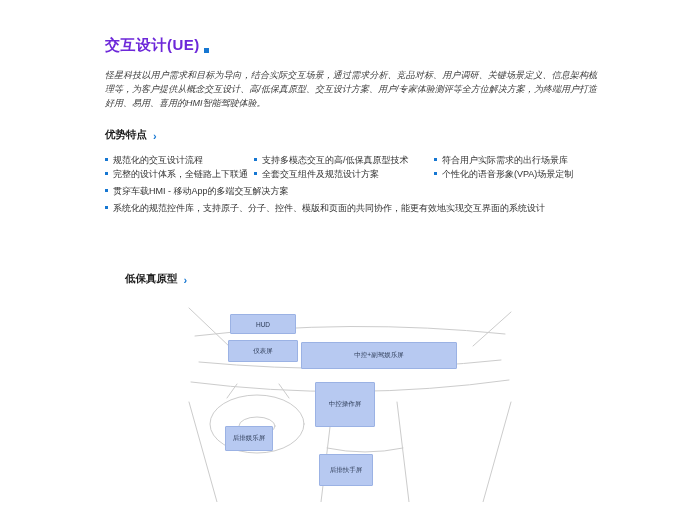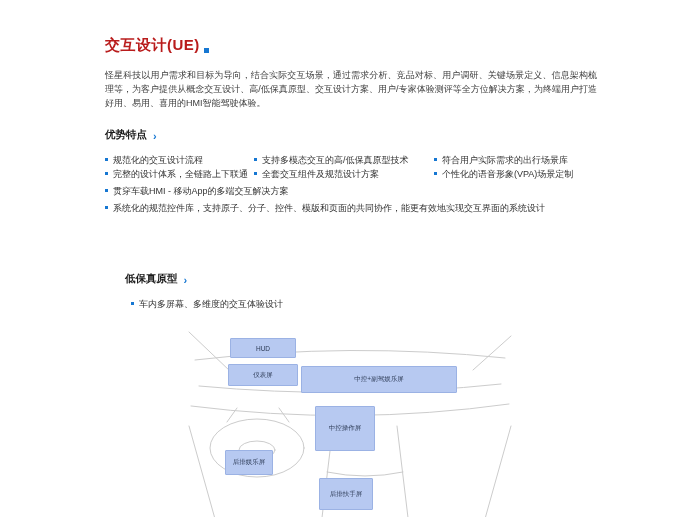--- a/index.html
+++ b/index.html
@@ -11,29 +11,29 @@
     font-family:"Liberation Sans","DejaVu Sans",sans-serif;
     color:#333;
   }
   .content{
     position:absolute;
     left:105px;top:36px;
     width:492px;
   }
   .title-row{display:flex;align-items:flex-end;margin:0 0 13px 0;}
   .page-title{
-    font-size:15px;font-weight:bold;color:#b91c1c;letter-spacing:.5px;
+    font-size:15px;font-weight:bold;color:#6d28d9;letter-spacing:.5px;
   }
   .title-square{
     display:inline-block;width:5px;height:5px;background:#1677d2;
     margin:0 0 2px 4px;
   }
   .intro{
     font-size:9px;line-height:14px;color:#3d3d3d;
-    margin:0 0 18px 0;text-align:justify;
+    margin:0 0 18px 0;text-align:justify;font-style:italic;
   }
   .section-heading{
     display:flex;align-items:flex-end;
     font-size:10.5px;font-weight:bold;color:#1a1a1a;
     margin:0 0 12px 0;
   }
   .arrow{
     color:#1677d2;font-weight:bold;font-size:11px;margin-left:6px;line-height:1;
   }
   .adv-grid{
@@ -102,21 +102,20 @@
     </div>
 
     <div class="list-item full-item"><span class="bullet"></span><span>贯穿车载HMI - 移动App的多端交互解决方案</span></div>
     <div class="list-item full-item"><span class="bullet"></span><span>系统化的规范控件库，支持原子、分子、控件、模版和页面的共同协作，能更有效地实现交互界面的系统设计</span></div>
 
     <div class="scenarios">
       <div class="section-heading">
         <span>低保真原型</span>
         <span class="arrow">›</span>
       </div>
-      <div class="list-item scenario-item"><span class="bullet"></span><span>车内多屏幕、多维度的交互体验设计</span></div>
 
       <div class="illustration">
         <svg class="sketch" width="330" height="196" viewBox="0 0 330 196">
           <g fill="none" stroke="#cccccc" stroke-width="1" stroke-linecap="round">
 
             <path d="M 4 2 L 46 42"></path>
             <path d="M 326 6 L 288 40"></path>
 
             <path d="M 10 30 Q 165 12 320 28"></path>
 

